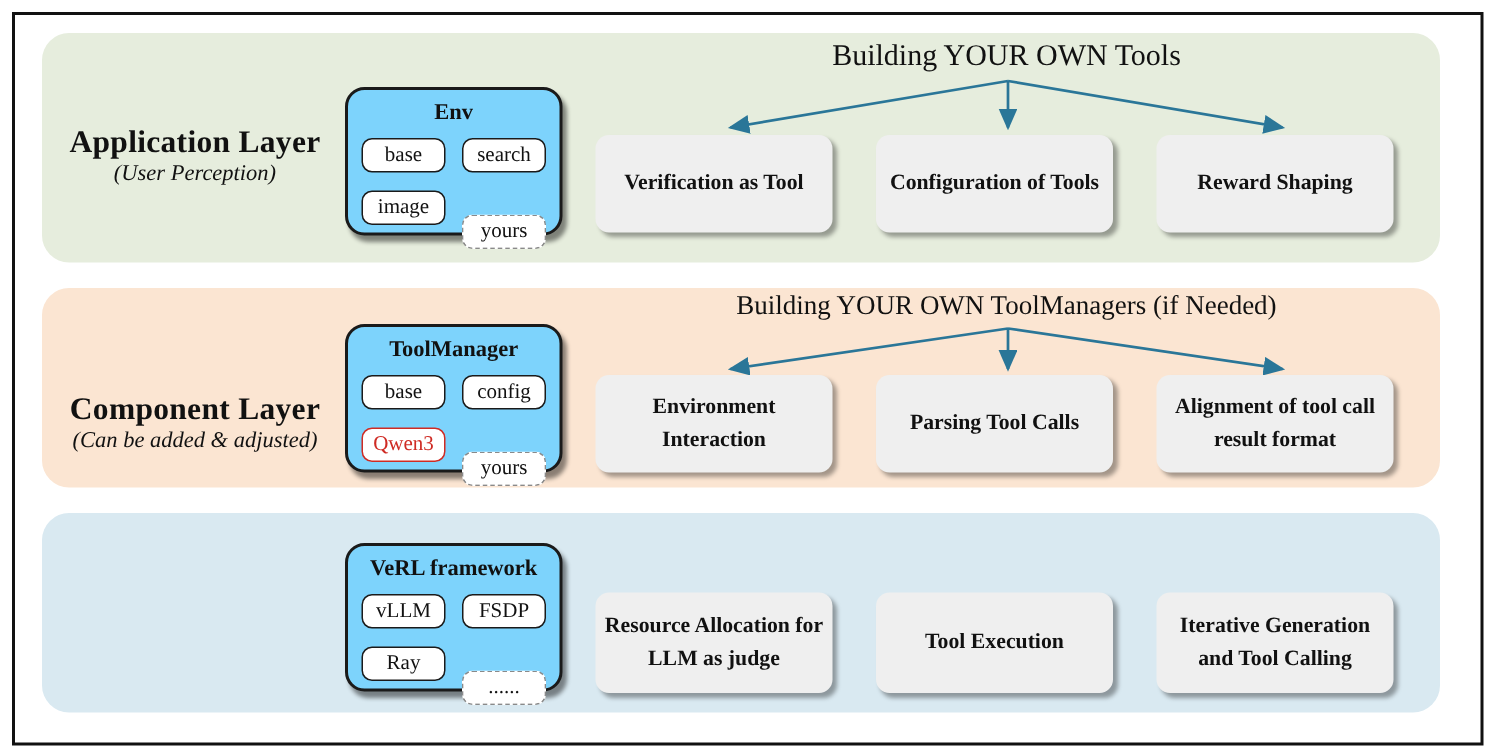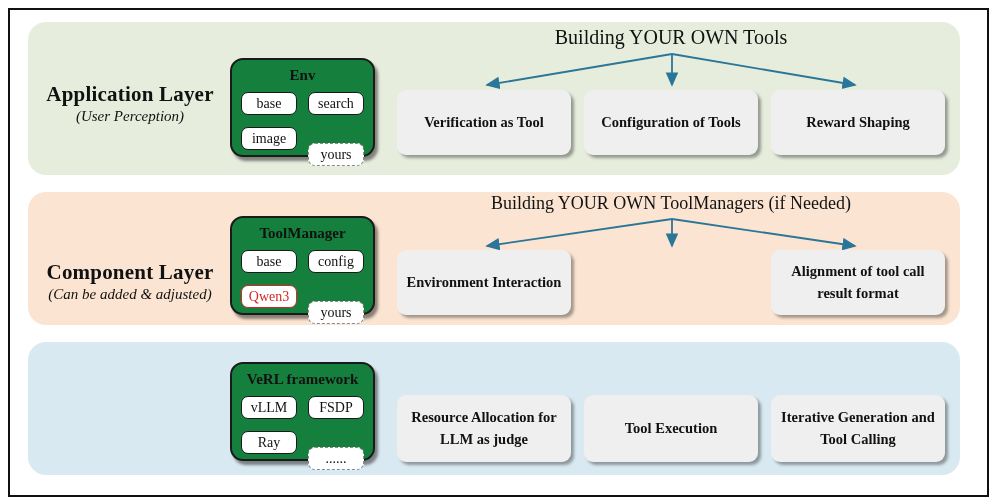--- a/index.html
+++ b/index.html
@@ -17,21 +17,21 @@
   .band.b1{top:192px;height:133px;background:var(--band1,#fbe5d2);}
   .band.b2{top:342px;height:133px;background:var(--band2,#d9e9f1);}
 
   .layer-label{position:absolute;left:30px;width:200px;text-align:center;line-height:1.15;margin-top:12px;}
   .layer-label .t{font-weight:bold;font-size:21px;letter-spacing:.2px;}
   .layer-label .s{font-size:15px;margin-top:2px;font-style:italic;}
   .ll0{top:70px;} .ll1{top:248px;} .ll2{top:399px;}
 
   .module{
     position:absolute;left:230px;width:145px;height:99px;box-sizing:border-box;
-    background:#15803d;border:2px solid #1a1a1a;border-radius:13px;
+    background:#7dd3fc;border:2px solid #1a1a1a;border-radius:13px;
     box-shadow:3px 4px 3px rgba(0,0,0,.45);
   }
   .m0{top:58px;} .m1{top:216px;} .m2{top:362px;}
   .module .mt{margin-top:7px;text-align:center;font-weight:bold;font-size:15px;}
   .chips{margin:8px 9px 0;display:grid;grid-template-columns:1fr 1fr;gap:12px 11px;}
   .chip{
     height:23px;box-sizing:border-box;border:1.5px solid #1a1a1a;border-radius:7px;
     display:flex;align-items:center;justify-content:center;font-size:14px;background:#fff;
   }
   .chip--dashed{border:1.5px dashed #8a8a8a;margin-top:16px;}
@@ -40,21 +40,21 @@
   .flow-title{position:absolute;left:397px;width:548px;text-align:center;line-height:1.1;}
   .ft0{top:26px;font-size:20px;}
   .ft1{top:194px;font-size:18px;}
 
   .fan{position:absolute;left:397px;}
   .fan0{top:51px;} .fan1{top:217px;}
   .fan line{stroke:var(--arrow,#2a7698);stroke-width:1.8;}
   .fan .ah{fill:var(--arrow,#2a7698);}
 
   .target{
-    position:absolute;width:174px;box-sizing:border-box;background:var(--box_bg,#efefef);
+    position:absolute;width:158px;box-sizing:border-box;background:var(--box_bg,#efefef);
     border-radius:9px;box-shadow:3px 3px 3px rgba(0,0,0,.35);
     display:flex;align-items:center;justify-content:center;text-align:center;
     font-weight:bold;font-size:14.5px;line-height:1.5;padding:12px 6px;
   }
   .r0{top:90px;height:65px;} .r1{top:250px;height:65px;} .r2{top:395px;height:67px;}
   .c0{left:397px;} .c1{left:584px;} .c2{left:771px;}
 </style>
 </head>
 <body>
 
@@ -124,18 +124,19 @@
     <line x1="275" y1="2" x2="90" y2="29" marker-end="url(#ah1)"></line>
     <line x1="275" y1="2" x2="275" y2="29" marker-end="url(#ah1)"></line>
     <line x1="275" y1="2" x2="458" y2="29" marker-end="url(#ah1)"></line>
   </svg>
 
   <div class="target r0 c0">Verification as Tool</div>
   <div class="target r0 c1">Configuration of Tools</div>
   <div class="target r0 c2">Reward Shaping</div>
 
   <div class="target r1 c0">Environment Interaction</div>
+  <div class="target r1 c1">Parsing Tool Calls</div>
   <div class="target r1 c2">Alignment of tool call result format</div>
 
   <div class="target r2 c0">Resource Allocation for LLM as judge</div>
   <div class="target r2 c2">Iterative Generation and Tool Calling</div>
   <div class="target r2 c1">Tool Execution</div>
 </div>
 
 </body></html>

